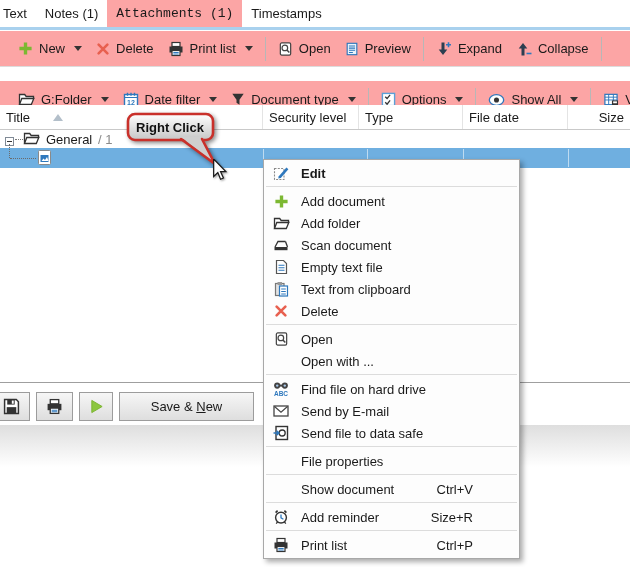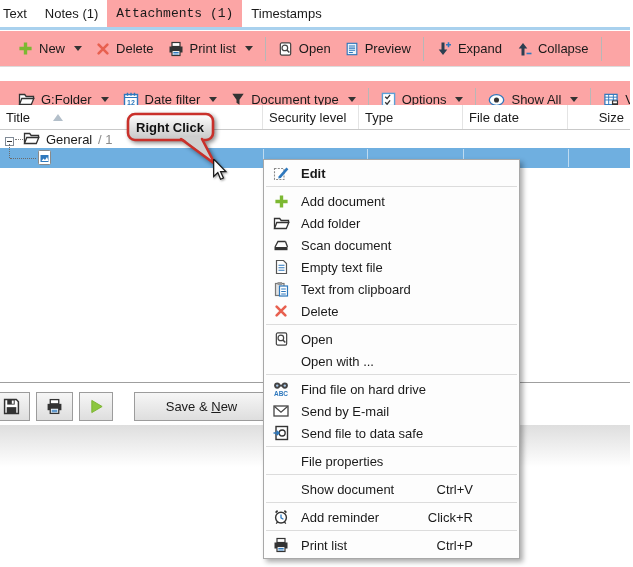--- a/index.html
+++ b/index.html
@@ -334,21 +334,21 @@
         </svg>
     </span>
   </div>
   <div class="bbtn" style="left:79px;width:34px">
     <span class="icon">
       <svg width="15" height="15" viewBox="0 0 16 16">
           <path d="M3 1.5l11 6.5L3 14.5z" fill="#8cc63f" stroke="#7ab32e"></path>
         </svg>
     </span>
   </div>
-  <div class="bbtn" style="left:134px;width:135px">
+  <div class="bbtn" style="left:119px;width:135px">
     <span><span>Save &amp; </span><span class="ukey">N</span><span>ew</span></span>
   </div>
   <div class="bottom-grad"></div>
 
   <div class="cmenu" id="cmenu">
       <div class="cm-item">
         <span class="cm-ic">
           <svg width="16" height="16" viewBox="0 0 16 16">
             <rect x="1.5" y="3.5" width="9.5" height="11" fill="#fff" stroke="#8a8a8a" stroke-width="1.1" stroke-dasharray="2 1.3"></rect>
             <path d="M5.8 11.2l7.6-8.7 2 1.7-7.6 8.7-2.6.7z" fill="#2e78bd"></path>
@@ -475,21 +475,21 @@
       <div class="cm-item">
         <span class="cm-ic">
           <svg width="16" height="16" viewBox="0 0 16 16">
             <circle cx="8" cy="8.6" r="5.4" fill="#fff" stroke="#333" stroke-width="1.4"></circle>
             <path d="M8 5.6v3.2l2.4 1.4" fill="none" stroke="#2e78bd" stroke-width="1.3"></path>
             <path d="M2.6 3.6l2-2M13.4 3.6l-2-2" stroke="#333" stroke-width="1.6"></path>
             <path d="M3.2 14.6l1.4-1.7M12.8 14.6l-1.4-1.7" stroke="#333" stroke-width="1.3"></path>
           </svg>
         </span>
         <span class="cm-label">Add reminder</span>
-        <span class="cm-short">Click+R</span>
+        <span class="cm-short">Size+R</span>
       </div>
       <div class="cm-sep"></div>
       <div class="cm-item">
         <span class="cm-ic">
           <svg width="16" height="16" viewBox="0 0 16 16">
             <rect x="4" y="1.5" width="8" height="4" fill="#fff" stroke="#333" stroke-width="1.2"></rect>
             <rect x="1.5" y="5.5" width="13" height="6" fill="#333"></rect>
             <rect x="4" y="9.5" width="8" height="5" fill="#fff" stroke="#333" stroke-width="1.2"></rect>
             <path d="M5.3 11.5h5.4M5.3 13h5.4" stroke="#2e78bd" stroke-width="1"></path>
           </svg>

